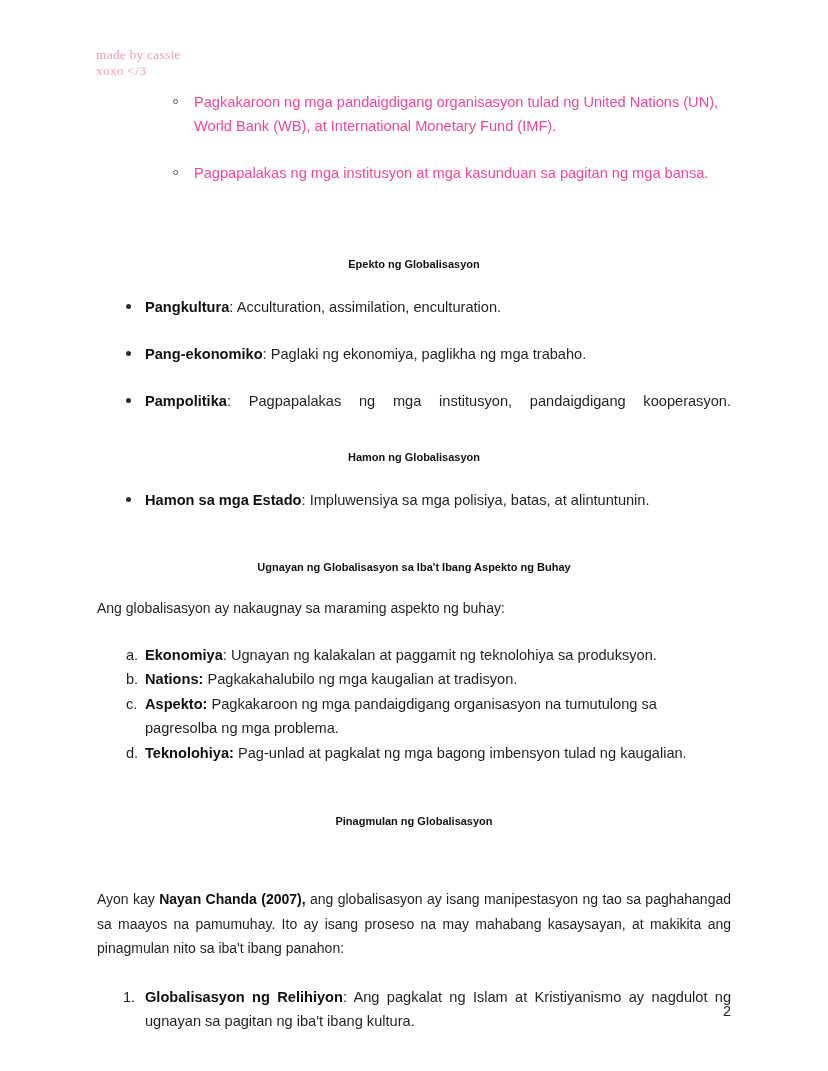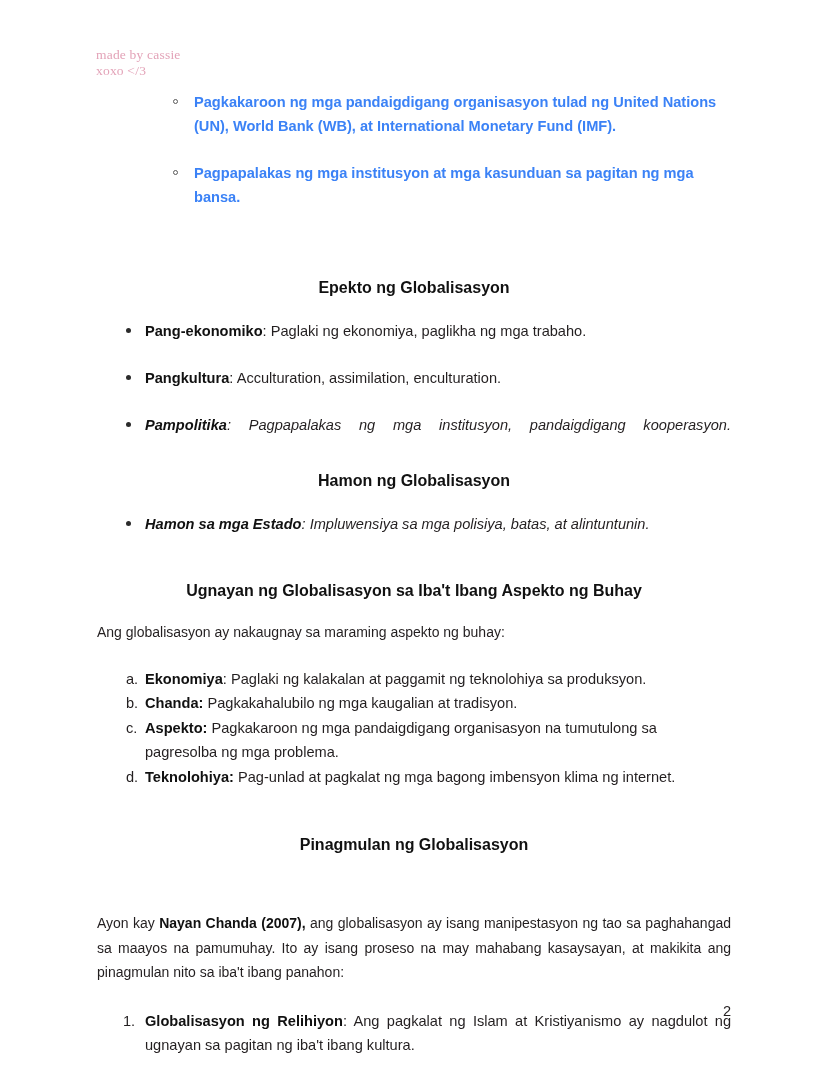--- a/index.html
+++ b/index.html
@@ -49,59 +49,58 @@
     margin: 0;
     padding: 0;
     list-style: none;
   }
   .olist > li {
     position: relative;
     padding-left: 97px;
     margin-bottom: 23px;
     font-size: 14.6px;
     line-height: 24px;
-    color: #3b82f6;
-    font-weight: bold;
+    color: #ec4899;
   }
   .olist > li:before {
     content: "";
     position: absolute;
     left: 76px;
     top: 9px;
     width: 5px;
     height: 5px;
     border: 1px solid #5a5a5a;
     border-radius: 50%;
     box-sizing: border-box;
   }
 
   
   .heading {
     text-align: center;
-    font-size: 16px;
+    font-size: 11px;
     font-weight: bold;
     color: #111111;
     line-height: 20px;
   }
 
   
   .dlist {
     margin: 0;
     padding: 0;
     list-style: none;
   }
   .dlist > li {
     position: relative;
     padding-left: 48px;
     margin-bottom: 23px;
     font-size: 14.6px;
     line-height: 24px;
     color: #231f20;
   }
-  .dlist > li:last-child { margin-bottom: 0; font-style: italic; }
+  .dlist > li:last-child { margin-bottom: 0; }
   .dlist > li:before {
     content: "";
     position: absolute;
     left: 29px;
     top: 9px;
     width: 5px;
     height: 5px;
     background: #2b2b2b;
     border-radius: 50%;
   }
@@ -208,24 +207,24 @@
     </ul>
 
     <div class="sp-a"></div>
 
     <div class="heading">Epekto ng Globalisasyon</div>
 
     <div class="sp-b"></div>
 
     <ul class="dlist">
       <li>
+        <b>Pangkultura</b><span>: Acculturation, assimilation, enculturation.</span>
+      </li>
+      <li>
         <b>Pang-ekonomiko</b><span>: Paglaki ng ekonomiya, paglikha ng mga trabaho.</span>
-      </li>
-      <li>
-        <b>Pangkultura</b><span>: Acculturation, assimilation, enculturation.</span>
       </li>
       <li class="justify">
         <b>Pampolitika</b><span>: Pagpapalakas ng mga institusyon, pandaigdigang kooperasyon.</span>
       </li>
     </ul>
 
     <div class="sp-c"></div>
 
     <div class="heading">Hamon ng Globalisasyon</div>
 
@@ -243,33 +242,33 @@
 
     <div class="sp-f"></div>
 
     <div class="para">Ang globalisasyon ay nakaugnay sa maraming aspekto ng buhay:</div>
 
     <div class="sp-g"></div>
 
     <ol class="alist">
       <li>
         <span class="marker">a.</span>
-        <b>Ekonomiya</b><span>: Paglaki ng kalakalan at paggamit ng teknolohiya sa produksyon.</span>
+        <b>Ekonomiya</b><span>: Ugnayan ng kalakalan at paggamit ng teknolohiya sa produksyon.</span>
       </li>
       <li>
         <span class="marker">b.</span>
-        <b>Chanda:</b><span> Pagkakahalubilo ng mga kaugalian at tradisyon.</span>
+        <b>Nations:</b><span> Pagkakahalubilo ng mga kaugalian at tradisyon.</span>
       </li>
       <li>
         <span class="marker">c.</span>
         <b>Aspekto:</b><span> Pagkakaroon ng mga pandaigdigang organisasyon na tumutulong sa pagresolba ng mga problema.</span>
       </li>
       <li>
         <span class="marker">d.</span>
-        <b>Teknolohiya:</b><span> Pag-unlad at pagkalat ng mga bagong imbensyon klima ng internet.</span>
+        <b>Teknolohiya:</b><span> Pag-unlad at pagkalat ng mga bagong imbensyon tulad ng kaugalian.</span>
       </li>
     </ol>
 
     <div class="sp-h"></div>
 
     <div class="heading">Pinagmulan ng Globalisasyon</div>
 
     <div class="sp-i"></div>
 
     <div class="para justify"><span>Ayon kay </span><b>Nayan Chanda (2007),</b><span> ang globalisasyon ay isang manipestasyon ng tao sa paghahangad sa maayos na pamumuhay. Ito ay isang proseso na may mahabang kasaysayan, at makikita ang pinagmulan nito sa iba't ibang panahon:</span></div>

